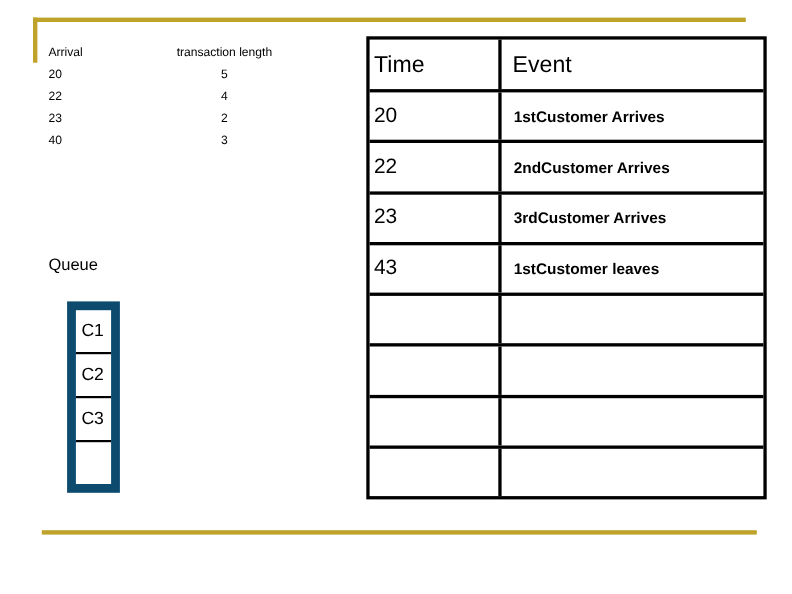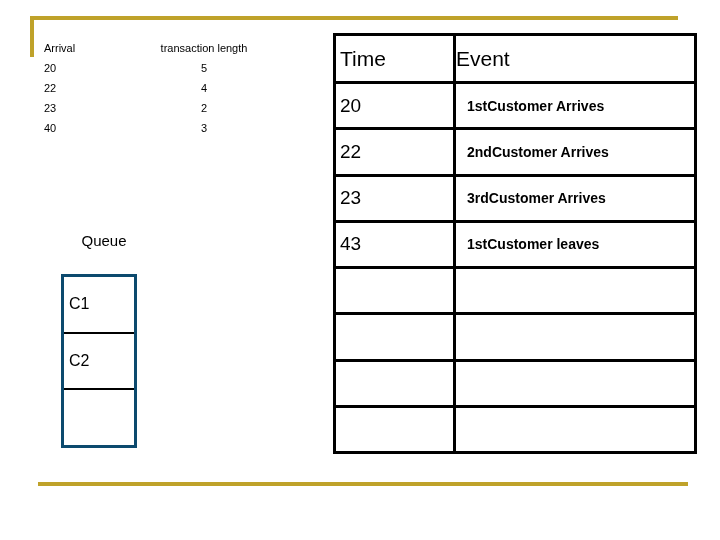--- a/index.html
+++ b/index.html
@@ -79,31 +79,31 @@
   }
   .arrival-row.head .col-length {
   }
 
   
   .queue-label {
     position: absolute;
     left: 44px;
     top: 232px;
     width: 120px;
-    text-align: center;
+    text-align: left;
     font-size: 15px;
     line-height: 18px;
   }
   .queue-box {
     position: absolute;
     left: 61px;
     top: 274px;
-    width: 76px;
+    width: 48px;
     height: 174px;
-    border: 3px solid #0c4a6e;
+    border: 8px solid #0c4a6e;
     box-sizing: border-box;
     display: flex;
     flex-direction: column;
   }
   .queue-cell {
     flex: 1 1 0;
     border-bottom: 2px solid #000000;
     box-sizing: border-box;
     display: flex;
     align-items: center;
@@ -145,20 +145,21 @@
     box-sizing: border-box;
     display: flex;
     align-items: center;
     padding-left: 4px;
   }
   .etc-event {
     flex: 1 1 auto;
     box-sizing: border-box;
     display: flex;
     align-items: center;
+    padding-left: 10px;
   }
 
   .etr.header .etc-time,
   .etr.header .etc-event {
     font-size: 21px;
     line-height: 24px;
   }
   .etr.body .etc-time {
     font-size: 19px;
     line-height: 22px;
@@ -211,20 +212,21 @@
       <span class="col-length">3</span>
     </div>
 
   </div>
 
   <div class="queue-label">Queue</div>
 
   <div class="queue-box">
     <div class="queue-cell">C1</div>
     <div class="queue-cell">C2</div>
+    <div class="queue-cell">C3</div>
     <div class="queue-cell"></div>
   </div>
 
   <div class="event-table">
 
     <div class="etr header">
       <div class="etc-time">Time</div>
       <div class="etc-event">Event</div>
     </div>
 

